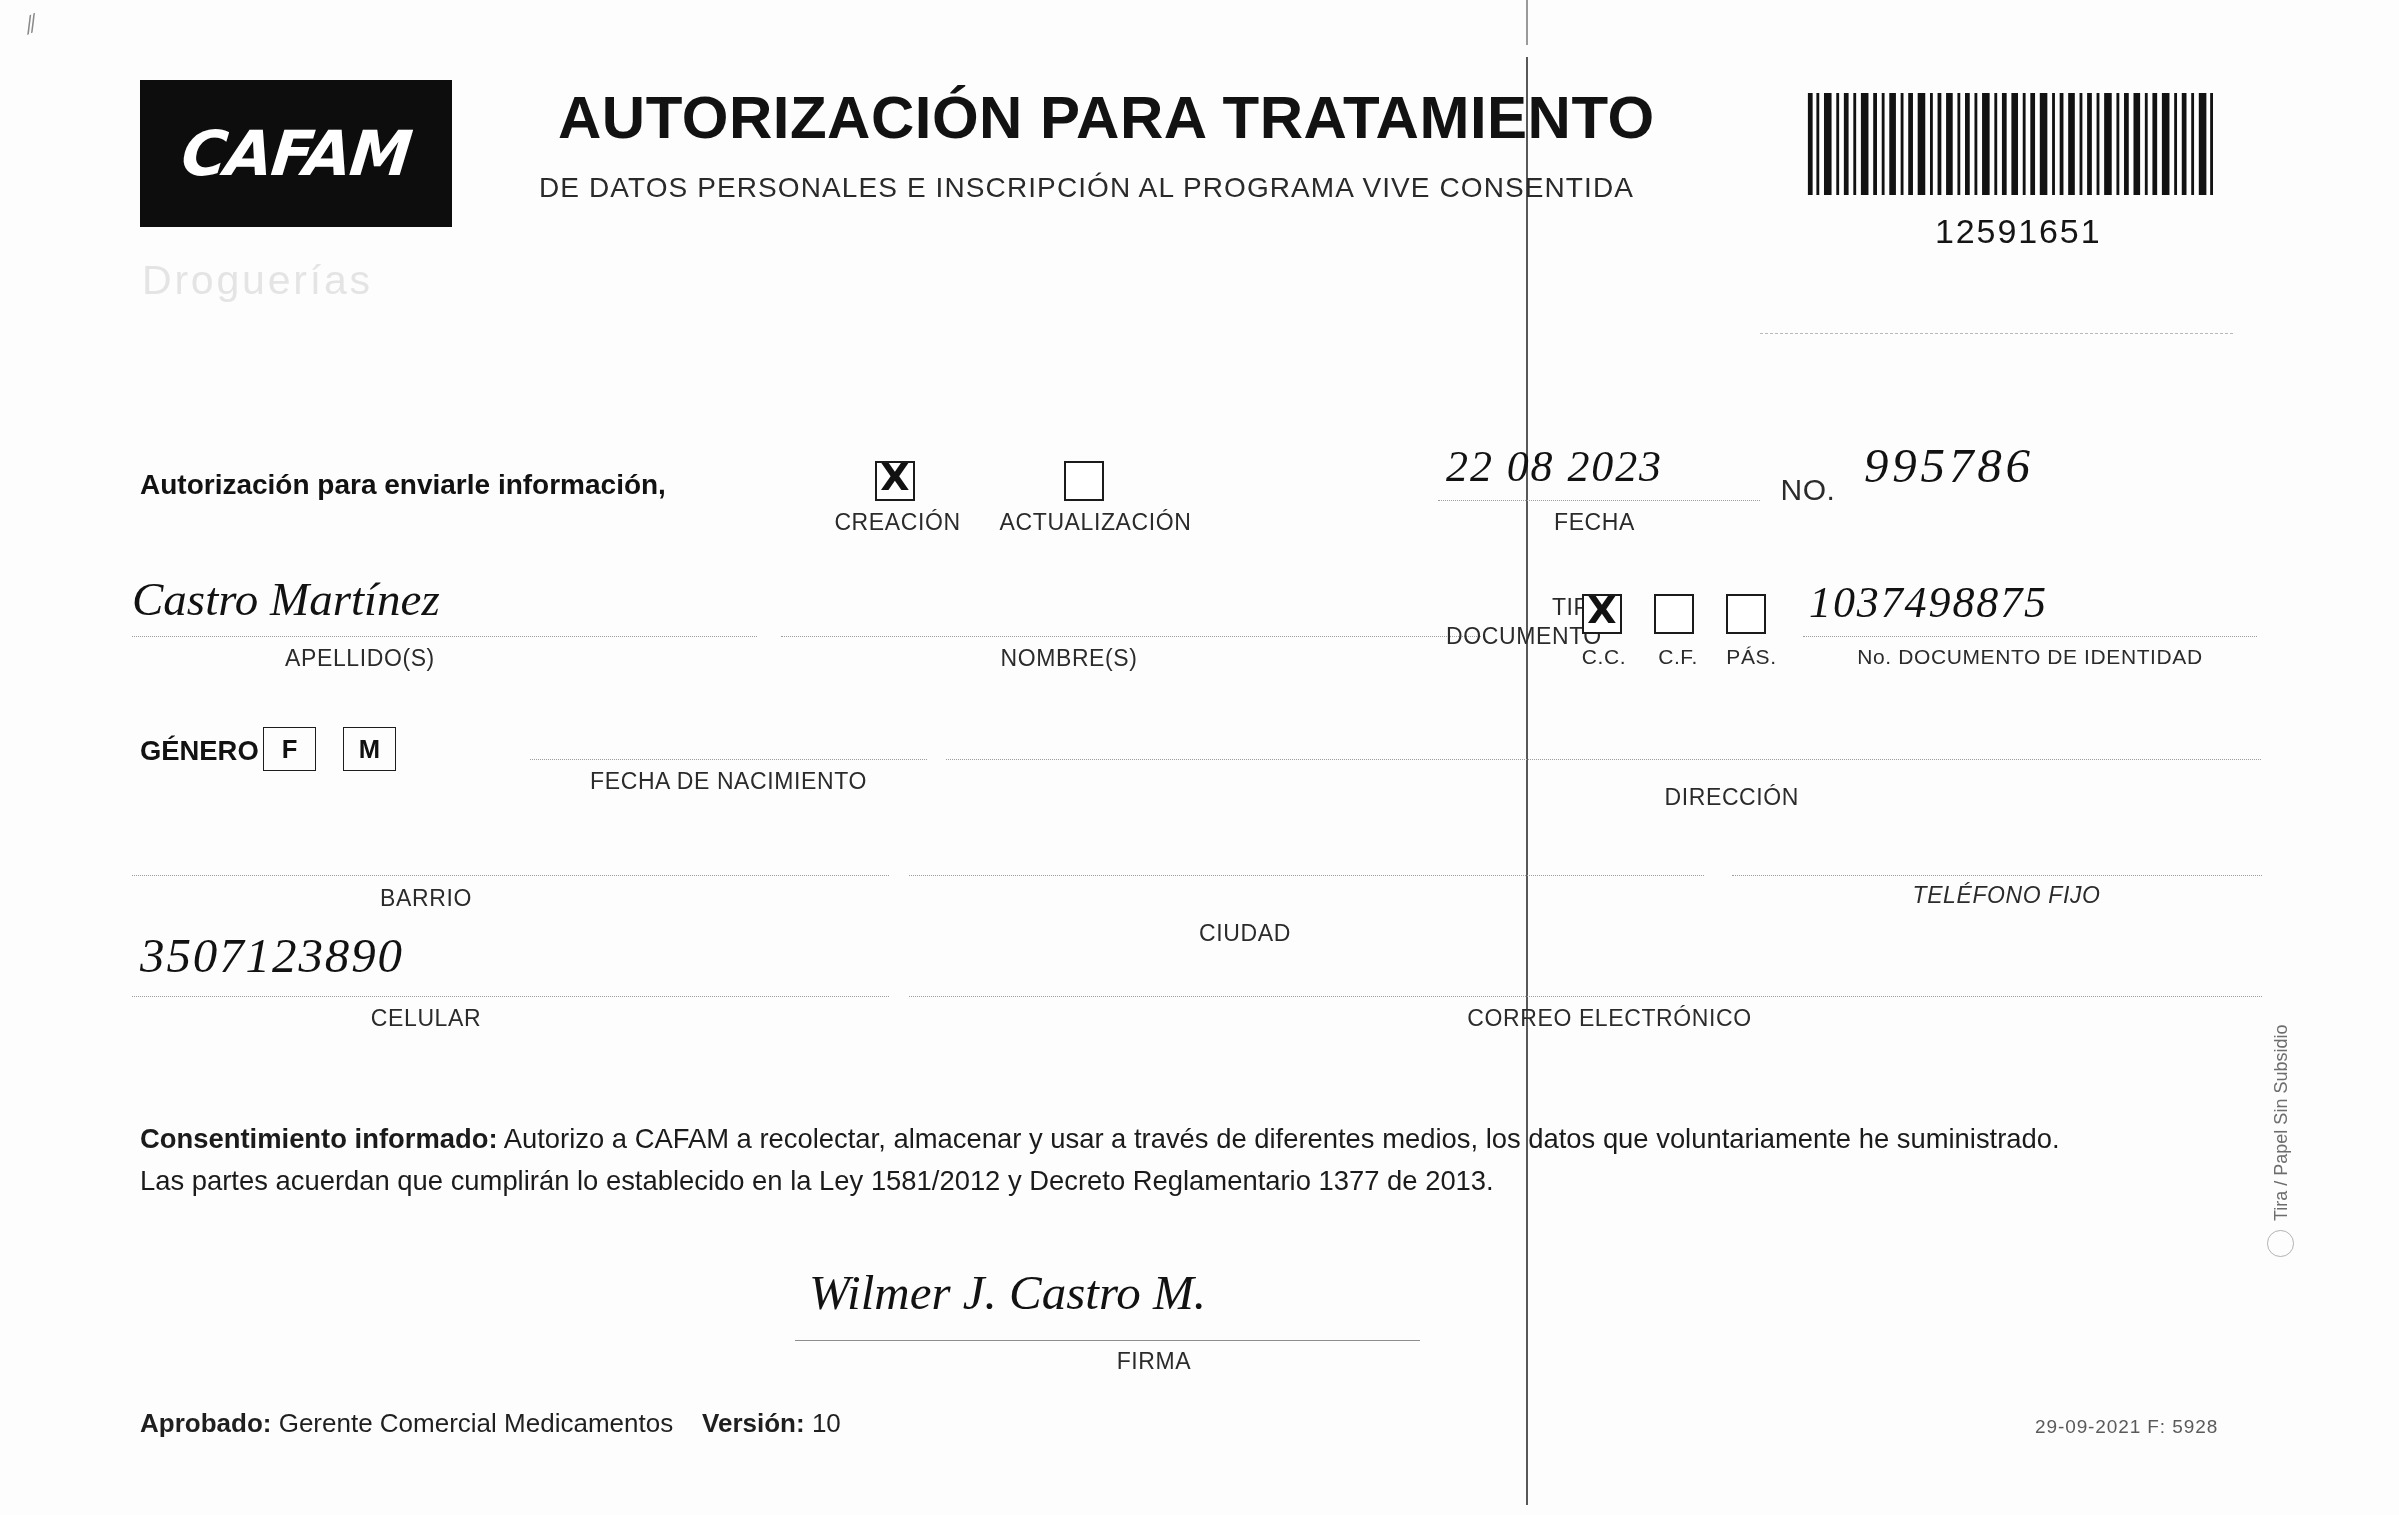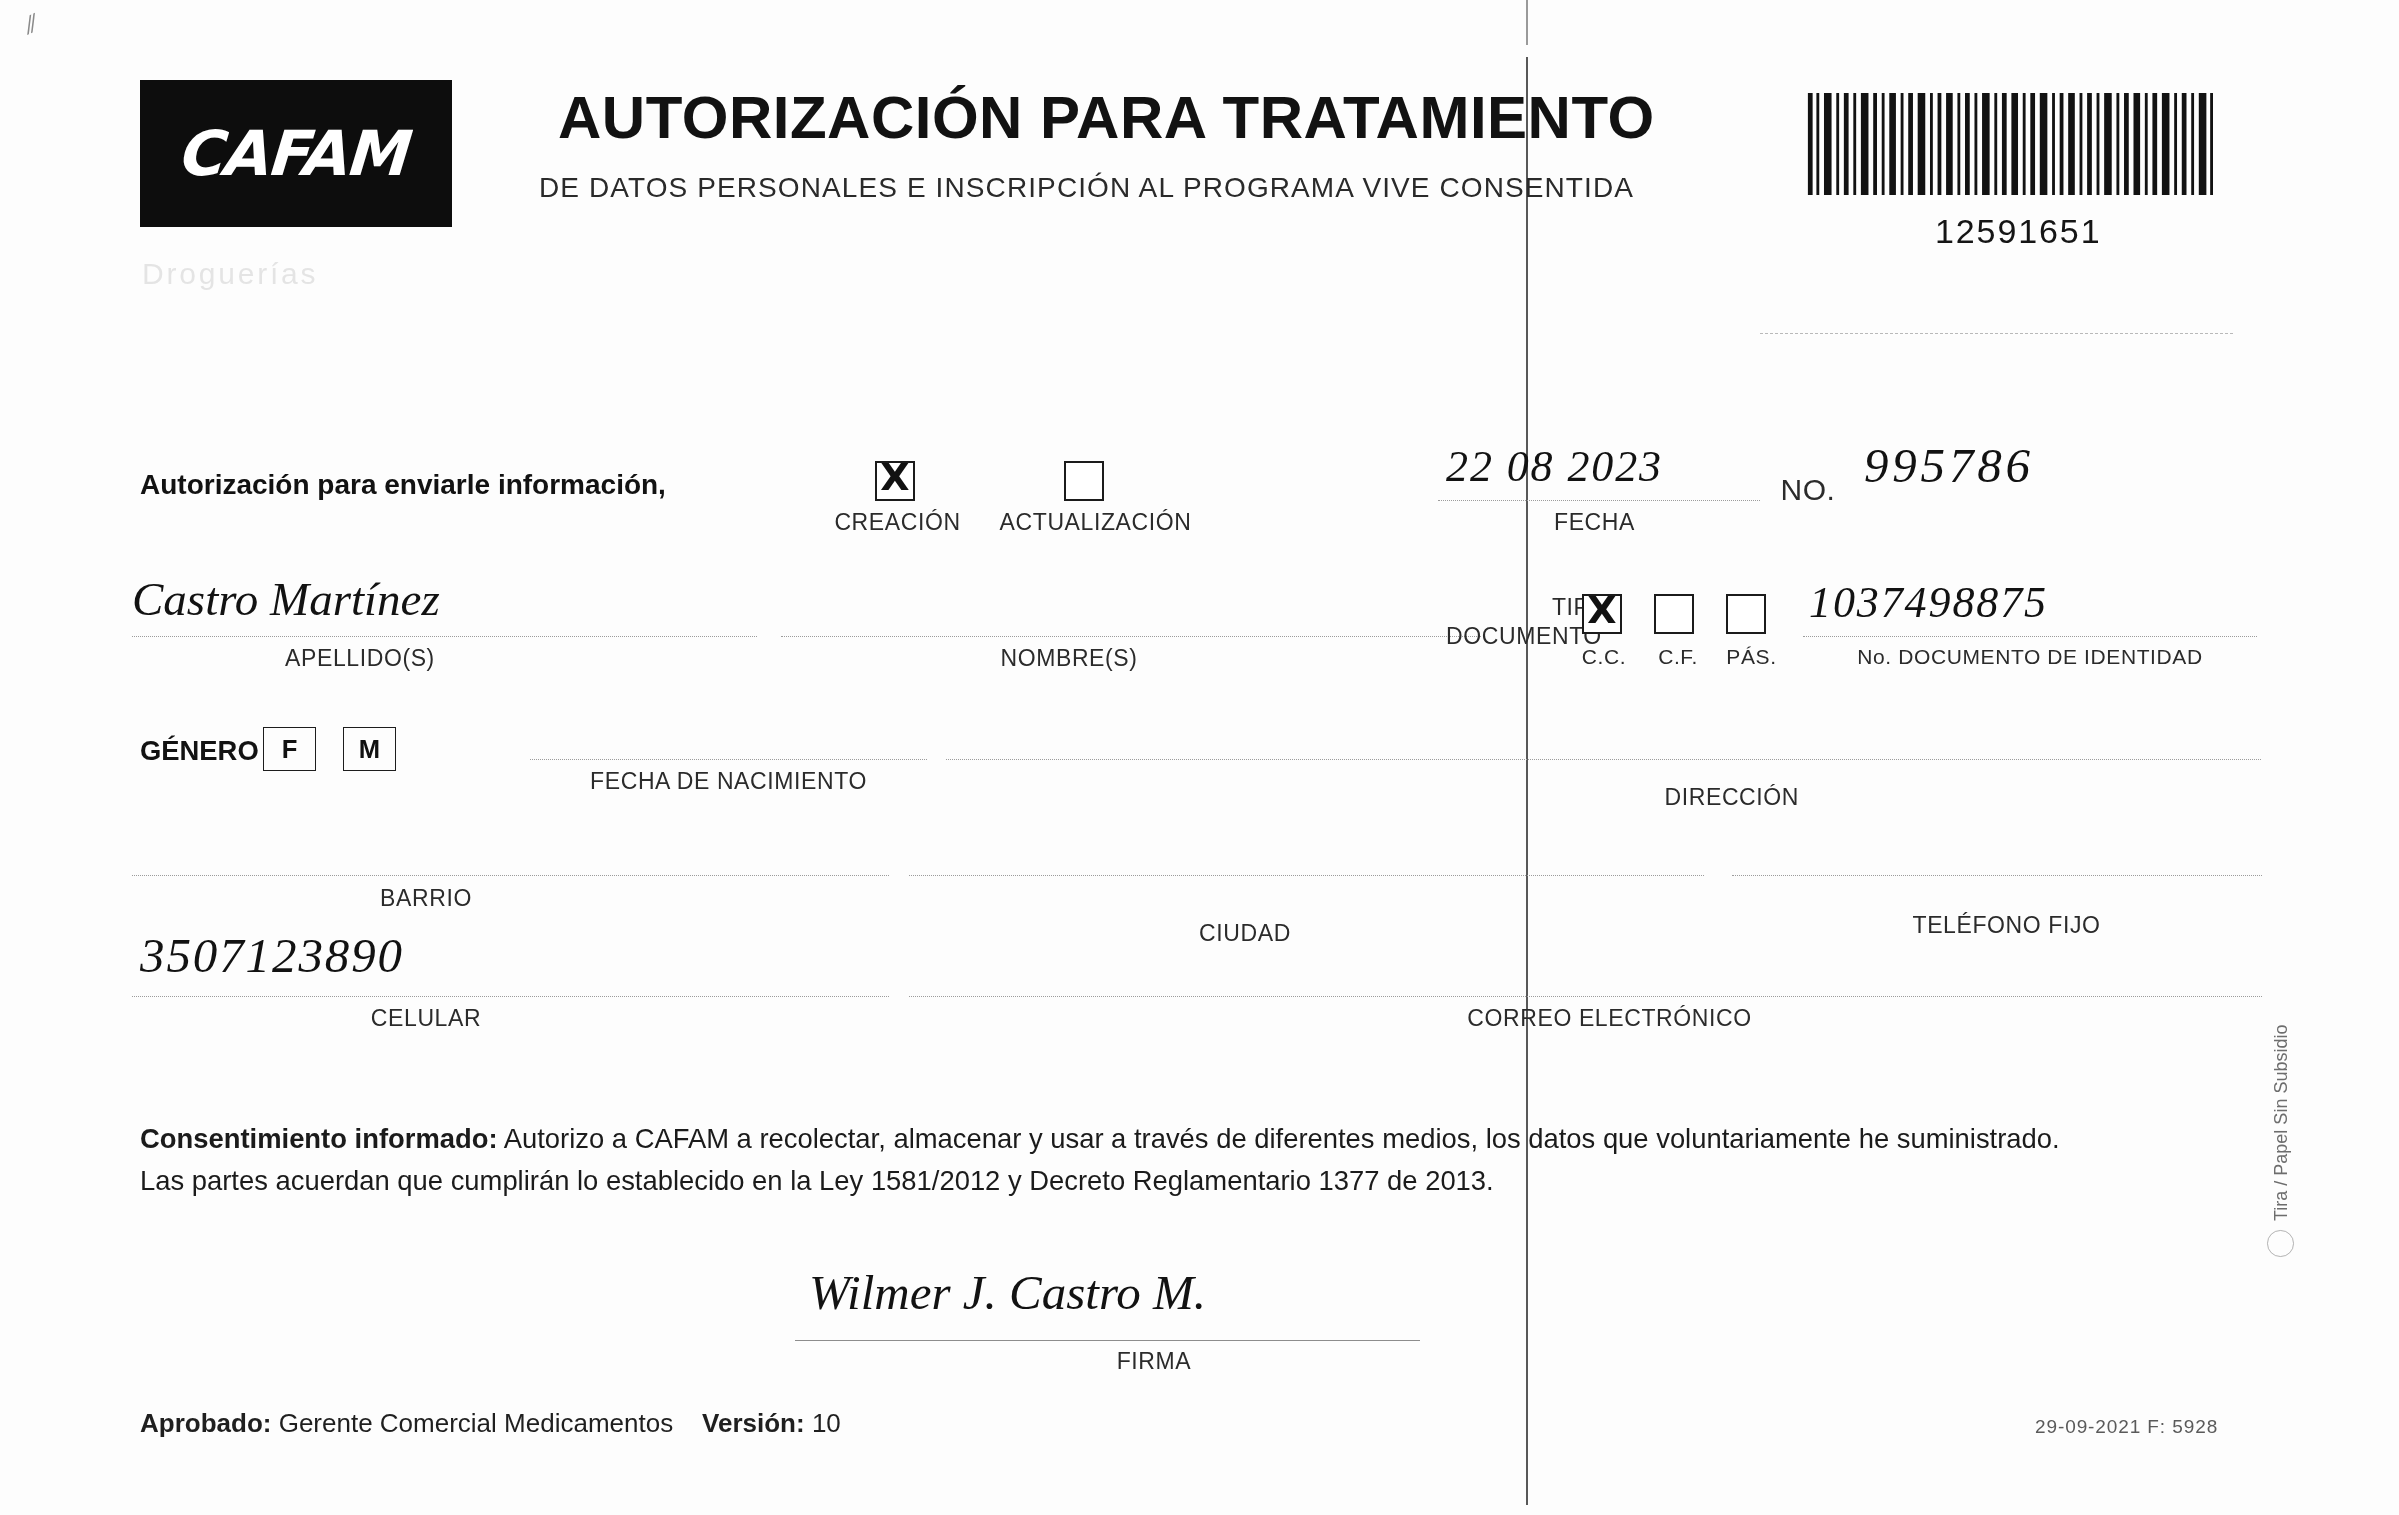--- a/index.html
+++ b/index.html
@@ -39,21 +39,21 @@
     font-family: "DejaVu Sans", sans-serif;
     font-size: 62px;
     font-weight: bold;
     font-style: italic;
     letter-spacing: -1.9px;
     color: #ffffff;
     transform: skewX(-6deg);
   }
   .logo-sub {
     left: 142px; top: 257px;
-    font-size: 30px;
+    font-size: 41px;
     letter-spacing: 2.8px;
     color: #d8d8d8;
     font-family: "Liberation Sans", sans-serif;
     opacity: .65;
     text-align: right;
   }
   .title-main {
     left: 558px; top: 83px;
     font-size: 60px;
     font-weight: bold;
@@ -323,21 +323,21 @@
 
   <div class="abs ruled" style="left:132px; top:875px; width:757px;"></div>
   <div class="abs cap" style="left:322px; top:885px; width:208px;">BARRIO</div>
   <div class="abs hand hand-md" style="left:142px; top:828px;"></div>
 
   <div class="abs ruled" style="left:909px; top:875px; width:795px;"></div>
   <div class="abs cap" style="left:1136px; top:885px; width:218px;margin-top:35px;">CIUDAD</div>
   <div class="abs hand hand-md" style="left:918px; top:828px;"></div>
 
   <div class="abs ruled" style="left:1732px; top:875px; width:530px;"></div>
-  <div class="abs cap" style="left:1855px; top:912px; width:303px;">TELÉFONO FIJO</div>
+  <div class="abs cap" style="left:1855px; top:882px; width:303px;font-style:italic;">TELÉFONO FIJO</div>
   <div class="abs hand hand-md" style="left:1741px; top:828px;"></div>
 
   <div class="abs hand hand-num" style="left:140px; top:927px; font-size:49px;">3507123890</div>
   <div class="abs ruled" style="left:132px; top:996px; width:757px;"></div>
   <div class="abs cap" style="left:322px; top:1005px; width:208px;">CELULAR</div>
 
   <div class="abs ruled" style="left:909px; top:996px; width:1353px;"></div>
   <div class="abs hand hand-md" style="left:918px; top:946px;"></div>
   <div class="abs cap" style="left:1420px; top:1005px; width:379px;">CORREO ELECTRÓNICO</div>
 

